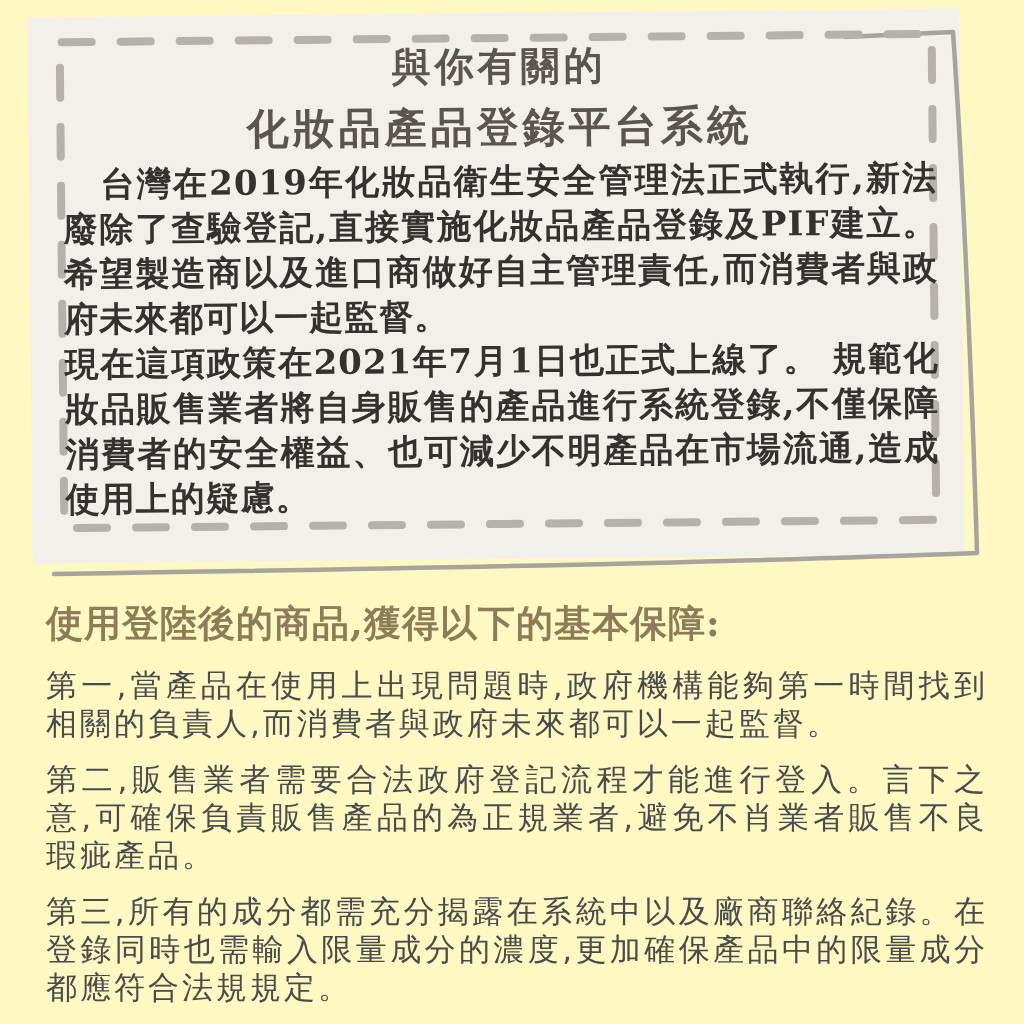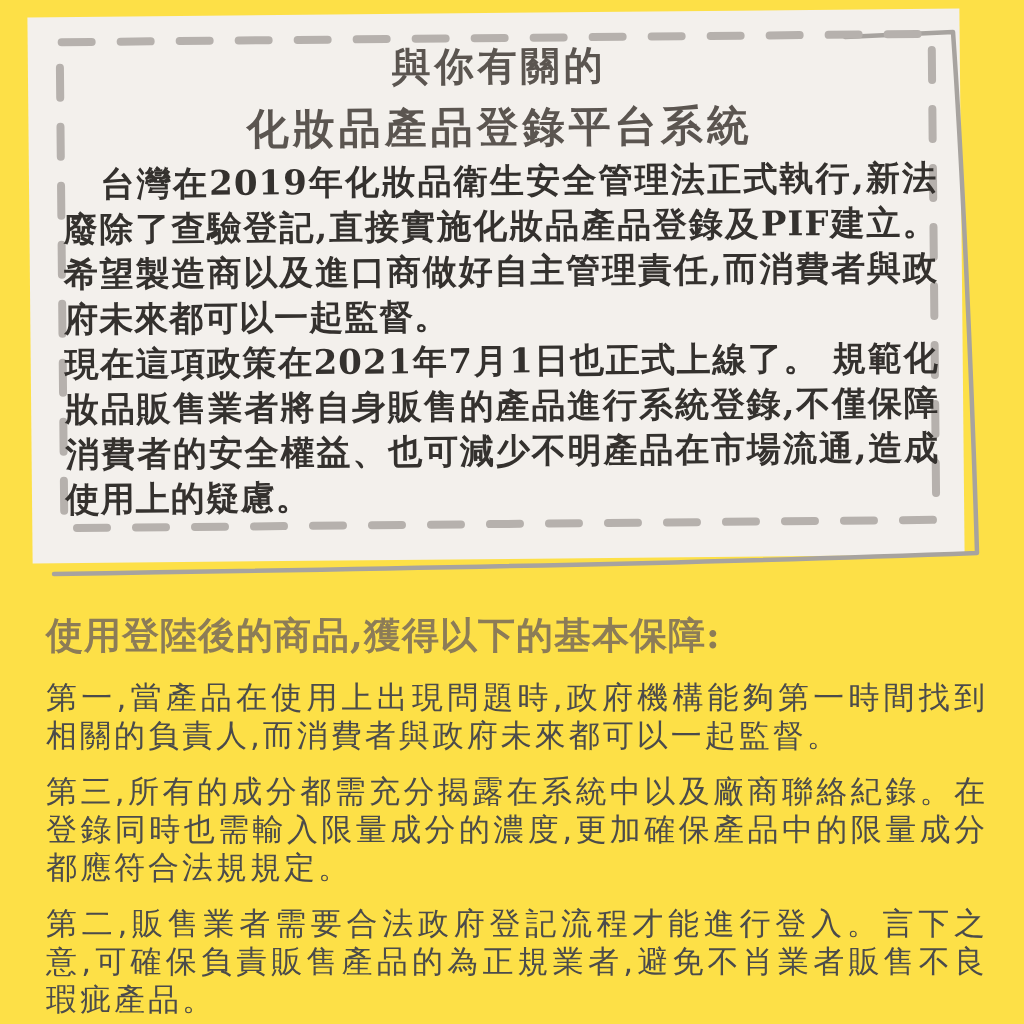--- a/index.html
+++ b/index.html
@@ -1,18 +1,18 @@
 <!DOCTYPE html>
 <html><head>
 <meta charset="utf-8">
 <style>
   html,body { margin:0; padding:0; background:#ffffff; }
   .page {
     position:relative; width:1024px; height:1024px;
-    background:#fde047; overflow:hidden;
+    background:#fef9c3; overflow:hidden;
     font-family:"DejaVu Sans", sans-serif;
   }
   
   .paper {
     position:absolute; left:30px; top:13px; width:932px; height:546px;
     background:#f3f0ec; transform:rotate(-0.55deg);
   }
   .decor { position:absolute; left:0; top:0; pointer-events:none; }
   .outline {
     fill:none; stroke:#a7a39f; stroke-width:4.5;
@@ -36,21 +36,21 @@
     font-size:42px; line-height:50px; letter-spacing:4px;
     color:#5b5550; text-align:center; margin:12px 0 0 0;
   }
   .card-para {
     font-family:"DejaVu Serif", serif; font-weight:bold;
     font-size:34px; line-height:45px; letter-spacing:1px;
     color:#34312e; text-align:justify; word-break:break-all;
     margin:0;
   }
   .card-para.indent { text-indent:1.1em; margin-top:6px; }
-  .benefits { position:absolute; left:46px; top:598px; width:942px;margin-top:12px; }
+  .benefits { position:absolute; left:46px; top:598px; width:942px; }
   .benefits-heading {
     font-family:"DejaVu Serif", serif; font-weight:bold;
     font-size:37px; line-height:50px; letter-spacing:1px;
     color:#8c7c57; margin:0;
   }
   .benefit {
     font-family:"DejaVu Sans", sans-serif;
     font-size:31px; line-height:38px; letter-spacing:3px;
     color:#4b4b4b; text-align:justify; word-break:break-all;
     margin:18px 0 0 0;
@@ -73,17 +73,17 @@
   <div class="card-content">
     <div class="card-title">與你有關的</div>
     <div class="card-subtitle">化妝品產品登錄平台系統</div>
     <p class="card-para indent">台灣在2019年化妝品衛生安全管理法正式執行,新法廢除了查驗登記,直接實施化妝品產品登錄及PIF建立。希望製造商以及進口商做好自主管理責任,而消費者與政府未來都可以一起監督。</p>
     <p class="card-para">現在這項政策在2021年7月1日也正式上線了。 規範化妝品販售業者將自身販售的產品進行系統登錄,不僅保障消費者的安全權益、也可減少不明產品在市場流通,造成使用上的疑慮。</p>
   </div>
 
   <div class="benefits">
     <h3 class="benefits-heading">使用登陸後的商品,獲得以下的基本保障:</h3>
     <p class="benefit">第一,當產品在使用上出現問題時,政府機構能夠第一時間找到相關的負責人,而消費者與政府未來都可以一起監督。</p>
+    <p class="benefit">第二,販售業者需要合法政府登記流程才能進行登入。言下之意,可確保負責販售產品的為正規業者,避免不肖業者販售不良瑕疵產品。</p>
     <p class="benefit">第三,所有的成分都需充分揭露在系統中以及廠商聯絡紀錄。在登錄同時也需輸入限量成分的濃度,更加確保產品中的限量成分都應符合法規規定。</p>
-    <p class="benefit">第二,販售業者需要合法政府登記流程才能進行登入。言下之意,可確保負責販售產品的為正規業者,避免不肖業者販售不良瑕疵產品。</p>
   </div>
 
 </div>
 
 </body></html>

